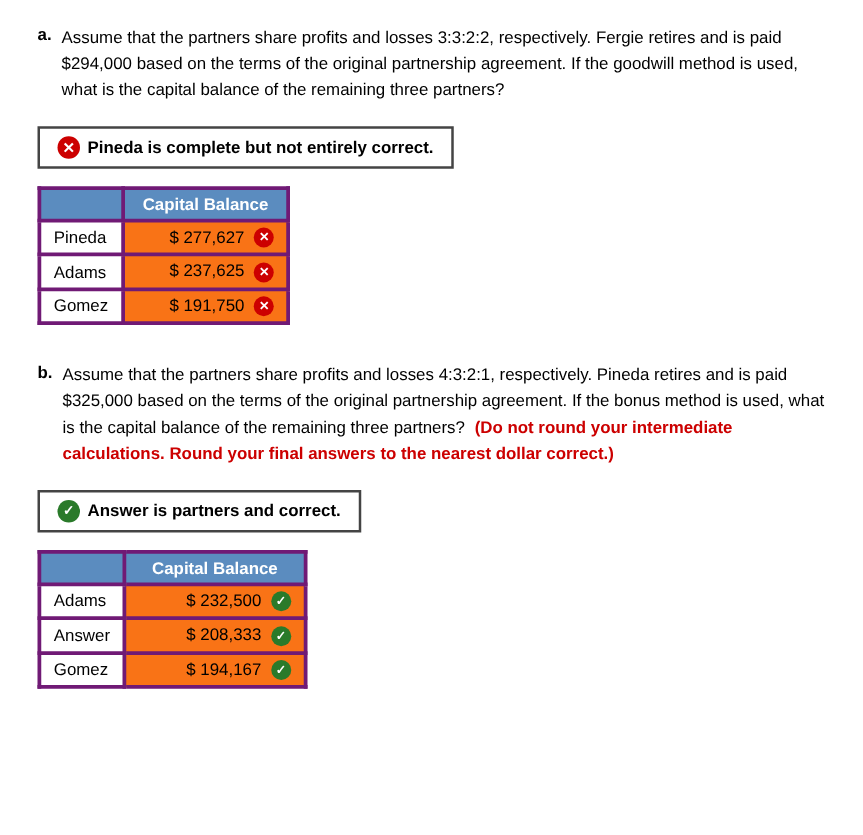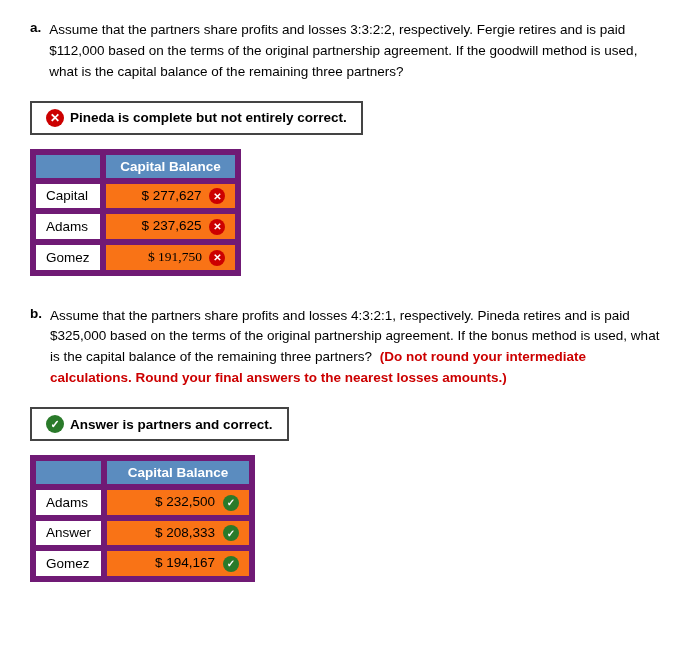--- a/index.html
+++ b/index.html
@@ -56,21 +56,21 @@
       color: white;
       font-size: 11px;
       font-weight: bold;
       flex-shrink: 0;
     }
     .data-table {
       border-collapse: collapse;
       margin-top: 2px;
     }
     .data-table th, .data-table td {
-      border: 6px solid #701a75;
+      border: 3px solid #701a75;
       padding: 4px 10px;
       font-size: 13.5px;
     }
     .data-table th {
       background-color: #5b8cbf;
       color: #fff;
       text-align: center;
       font-weight: bold;
     }
     .data-table td:first-child {
@@ -124,63 +124,63 @@
       font-weight: bold;
       display: inline;
     }
   </style>
 </head>
 <body>
 
 <div class="part-a-block">
   <div style="display:flex; align-items: flex-start; gap: 4px;">
     <span class="inline-label">a.</span>
-    <span style="margin-left: 4px; line-height:1.55;">Assume that the partners share profits and losses 3:3:2:2, respectively. Fergie retires and is paid $112,000 based on the terms of the original partnership agreement. If the goodwill method is used, what is the capital balance of the remaining three partners?</span>
+    <span style="margin-left: 4px; line-height:1.55;">Assume that the partners share profits and losses 3:3:2:2, respectively. Fergie retires and is paid $294,000 based on the terms of the original partnership agreement. If the goodwill method is used, what is the capital balance of the remaining three partners?</span>
   </div>
 
   <div style="margin-top: 18px; margin-left: 0;">
     <div class="answer-box incorrect">
       <div class="answer-status">
         <span class="icon-circle-x">✕</span>
         <span>Pineda is complete but not entirely correct.</span>
       </div>
     </div>
     <div>
       <table class="data-table">
         <thead>
           <tr>
             <th></th>
             <th>Capital Balance</th>
           </tr>
         </thead>
         <tbody id="part-a-tbody">
         <tr>
-              <td>Capital</td>
+              <td>Pineda</td>
               <td style="white-space: nowrap;">$ 277,627 <span class="cell-icon-x">✕</span></td>
             </tr>
             <tr>
               <td>Adams</td>
               <td style="white-space: nowrap; padding-left: 36px;">$ 237,625 <span class="cell-icon-x">✕</span></td>
             </tr>
             <tr>
               <td>Gomez</td>
-              <td style="white-space: nowrap; font-family: Liberation Serif, serif;">$ 191,750 <span class="cell-icon-x">✕</span></td>
+              <td style="white-space: nowrap;">$ 191,750 <span class="cell-icon-x">✕</span></td>
             </tr>
           </tbody>
       </table>
     </div>
   </div>
 </div>
 
 <div class="part-b-block">
   <div style="display:flex; align-items: flex-start; gap: 4px;">
     <span class="inline-label">b.</span>
     <div style="margin-left:4px; line-height:1.55;">
       <span>Assume that the partners share profits and losses 4:3:2:1, respectively. Pineda retires and is paid $325,000 based on the terms of the original partnership agreement. If the bonus method is used, what is the capital balance of the remaining three partners?</span>
-      <span class="highlight-red" style="margin-left:4px;">(Do not round your intermediate calculations. Round your final answers to the nearest losses amounts.)</span>
+      <span class="highlight-red" style="margin-left:4px;">(Do not round your intermediate calculations. Round your final answers to the nearest dollar correct.)</span>
     </div>
   </div>
 
   <div style="margin-top: 18px; margin-left: 0;">
     <div class="answer-box correct">
       <div class="answer-status">
         <span class="icon-circle-check">✓</span>
         <span>Answer is partners and correct.</span>
       </div>
     </div>

